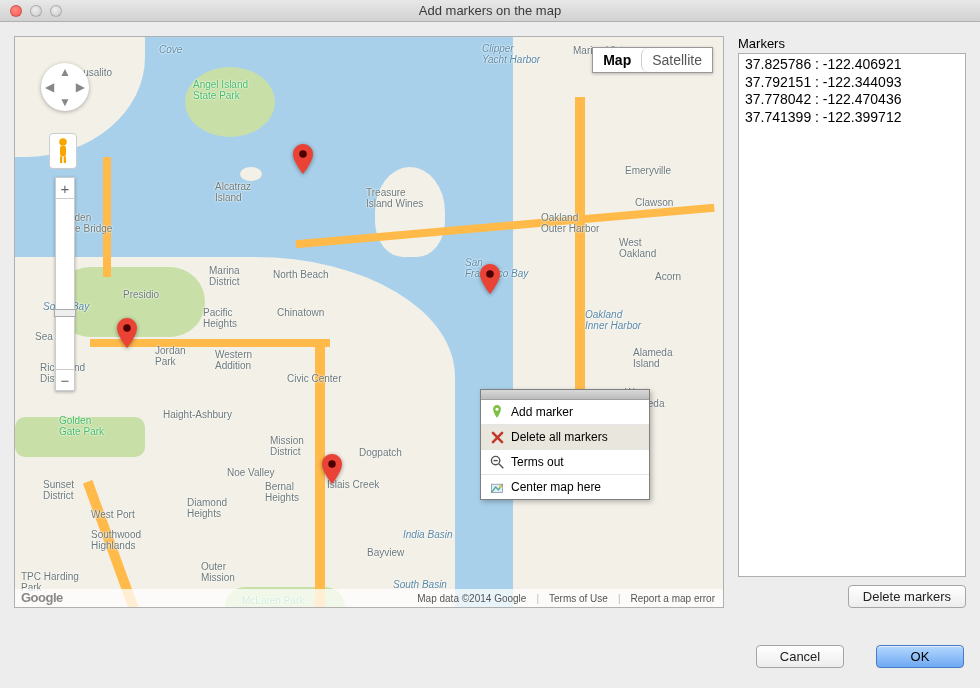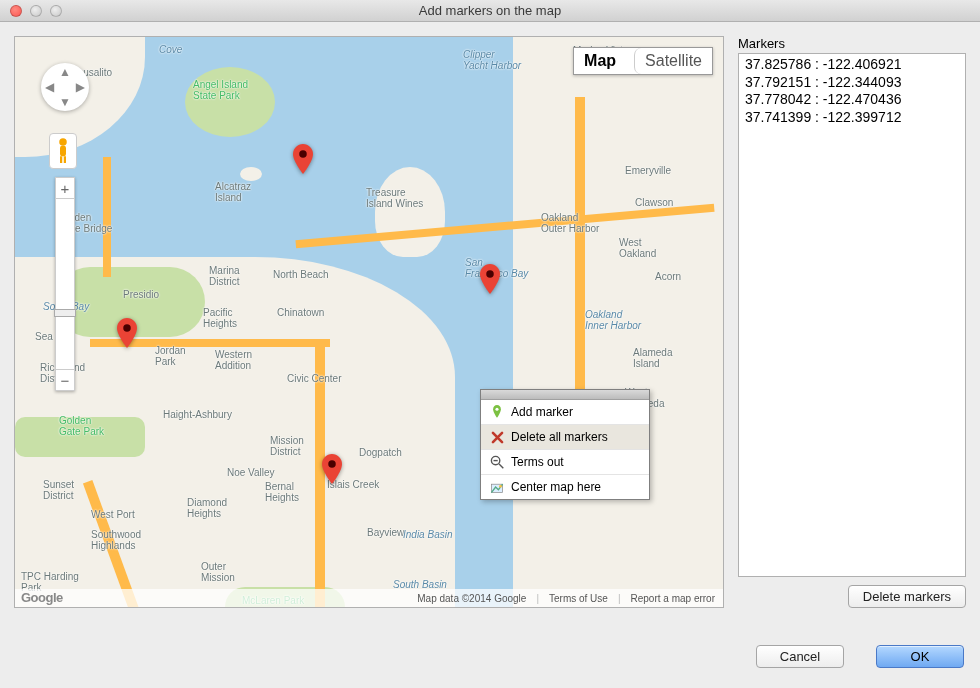--- a/index.html
+++ b/index.html
@@ -118,23 +118,22 @@
       cursor: pointer;
     }
     .marker svg { width: 100%; height: 100%; filter: drop-shadow(0 1px 2px rgba(0,0,0,0.4)); }
 
     
     .map-type-switch {
       position: absolute; top: 10px; right: 10px;
       display: flex;
       background: #fff;
       border: 1px solid #999;
-      font-size: 16px;
+      font-size: 14px;
       box-shadow: 0 1px 3px rgba(0,0,0,0.25);
-      gap: 8px;
     }
     .map-type-switch > div {
       padding: 4px 10px;
       cursor: pointer;
       color: #555;
     }
     .map-type-switch > div.active { font-weight: bold; color: #000; }
     .map-type-switch > div + div { border-left: 1px solid #ccc; border-radius: 7px; }
 
     .pan-control {
@@ -333,33 +332,33 @@
     <div class="map-label" style="left:255px; top:398px;">Mission<br>District</div>
     <div class="map-label" style="left:610px; top:128px;">Emeryville</div>
     <div class="map-label" style="left:658px; top:22px;">Berkeley</div>
     <div class="map-label" style="left:526px; top:175px;">Oakland<br>Outer Harbor</div>
     <div class="map-label" style="left:604px; top:200px;">West<br>Oakland</div>
     <div class="map-label" style="left:618px; top:310px;">Alameda<br>Island</div>
     <div class="map-label" style="left:25px; top:325px;">Richmond<br>District</div>
     <div class="map-label" style="left:258px; top:232px;">North Beach</div>
     <div class="map-label" style="left:262px; top:270px;">Chinatown</div>
     <div class="map-label" style="left:28px; top:442px;">Sunset<br>District</div>
-    <div class="map-label" style="left:352px; top:490px;">Bayview</div>
+    <div class="map-label" style="left:352px; top:510px;">Bayview</div>
     <div class="map-label" style="left:194px; top:228px;">Marina<br>District</div>
     <div class="map-label" style="left:200px; top:312px;">Western<br>Addition</div>
     <div class="map-label" style="left:172px; top:460px;">Diamond<br>Heights</div>
     <div class="map-label" style="left:186px; top:524px;">Outer<br>Mission</div>
     <div class="map-label water-label" style="left:388px; top:492px;text-align:center;">India Basin</div>
     <div class="map-label water-label" style="left:378px; top:542px;">South Basin</div>
     <div class="map-label" style="left:227px; top:558px; color:#4b6;">McLaren Park</div>
     <div class="map-label" style="left:188px; top:270px;">Pacific<br>Heights</div>
     <div class="map-label" style="left:44px; top:175px;">Golden<br>Gate Bridge</div>
     <div class="map-label" style="left:56px; top:30px;">Sausalito</div>
     <div class="map-label water-label" style="left:132px; top:7px;padding-left:12px;">Cove</div>
-    <div class="map-label water-label" style="left:448px; top:6px;margin-top:6px;">Clipper<br>Yacht Harbor</div>
+    <div class="map-label water-label" style="left:467px; top:6px;">Clipper<br>Yacht Harbor</div>
     <div class="map-label" style="left:272px; top:336px;">Civic Center</div>
     <div class="map-label" style="left:212px; top:430px;">Noe Valley</div>
     <div class="map-label" style="left:250px; top:444px;">Bernal<br>Heights</div>
     <div class="map-label" style="left:312px; top:442px;">Islais Creek</div>
     <div class="map-label" style="left:344px; top:410px;">Dogpatch</div>
     <div class="map-label" style="left:140px; top:308px;">Jordan<br>Park</div>
     <div class="map-label" style="left:76px; top:492px;">Southwood<br>Highlands</div>
     <div class="map-label" style="left:6px; top:534px;">TPC Harding<br>Park</div>
     <div class="map-label" style="left:20px; top:294px;">Sea Cliff</div>
     <div class="map-label water-label" style="left:28px; top:264px;">South Bay</div>

